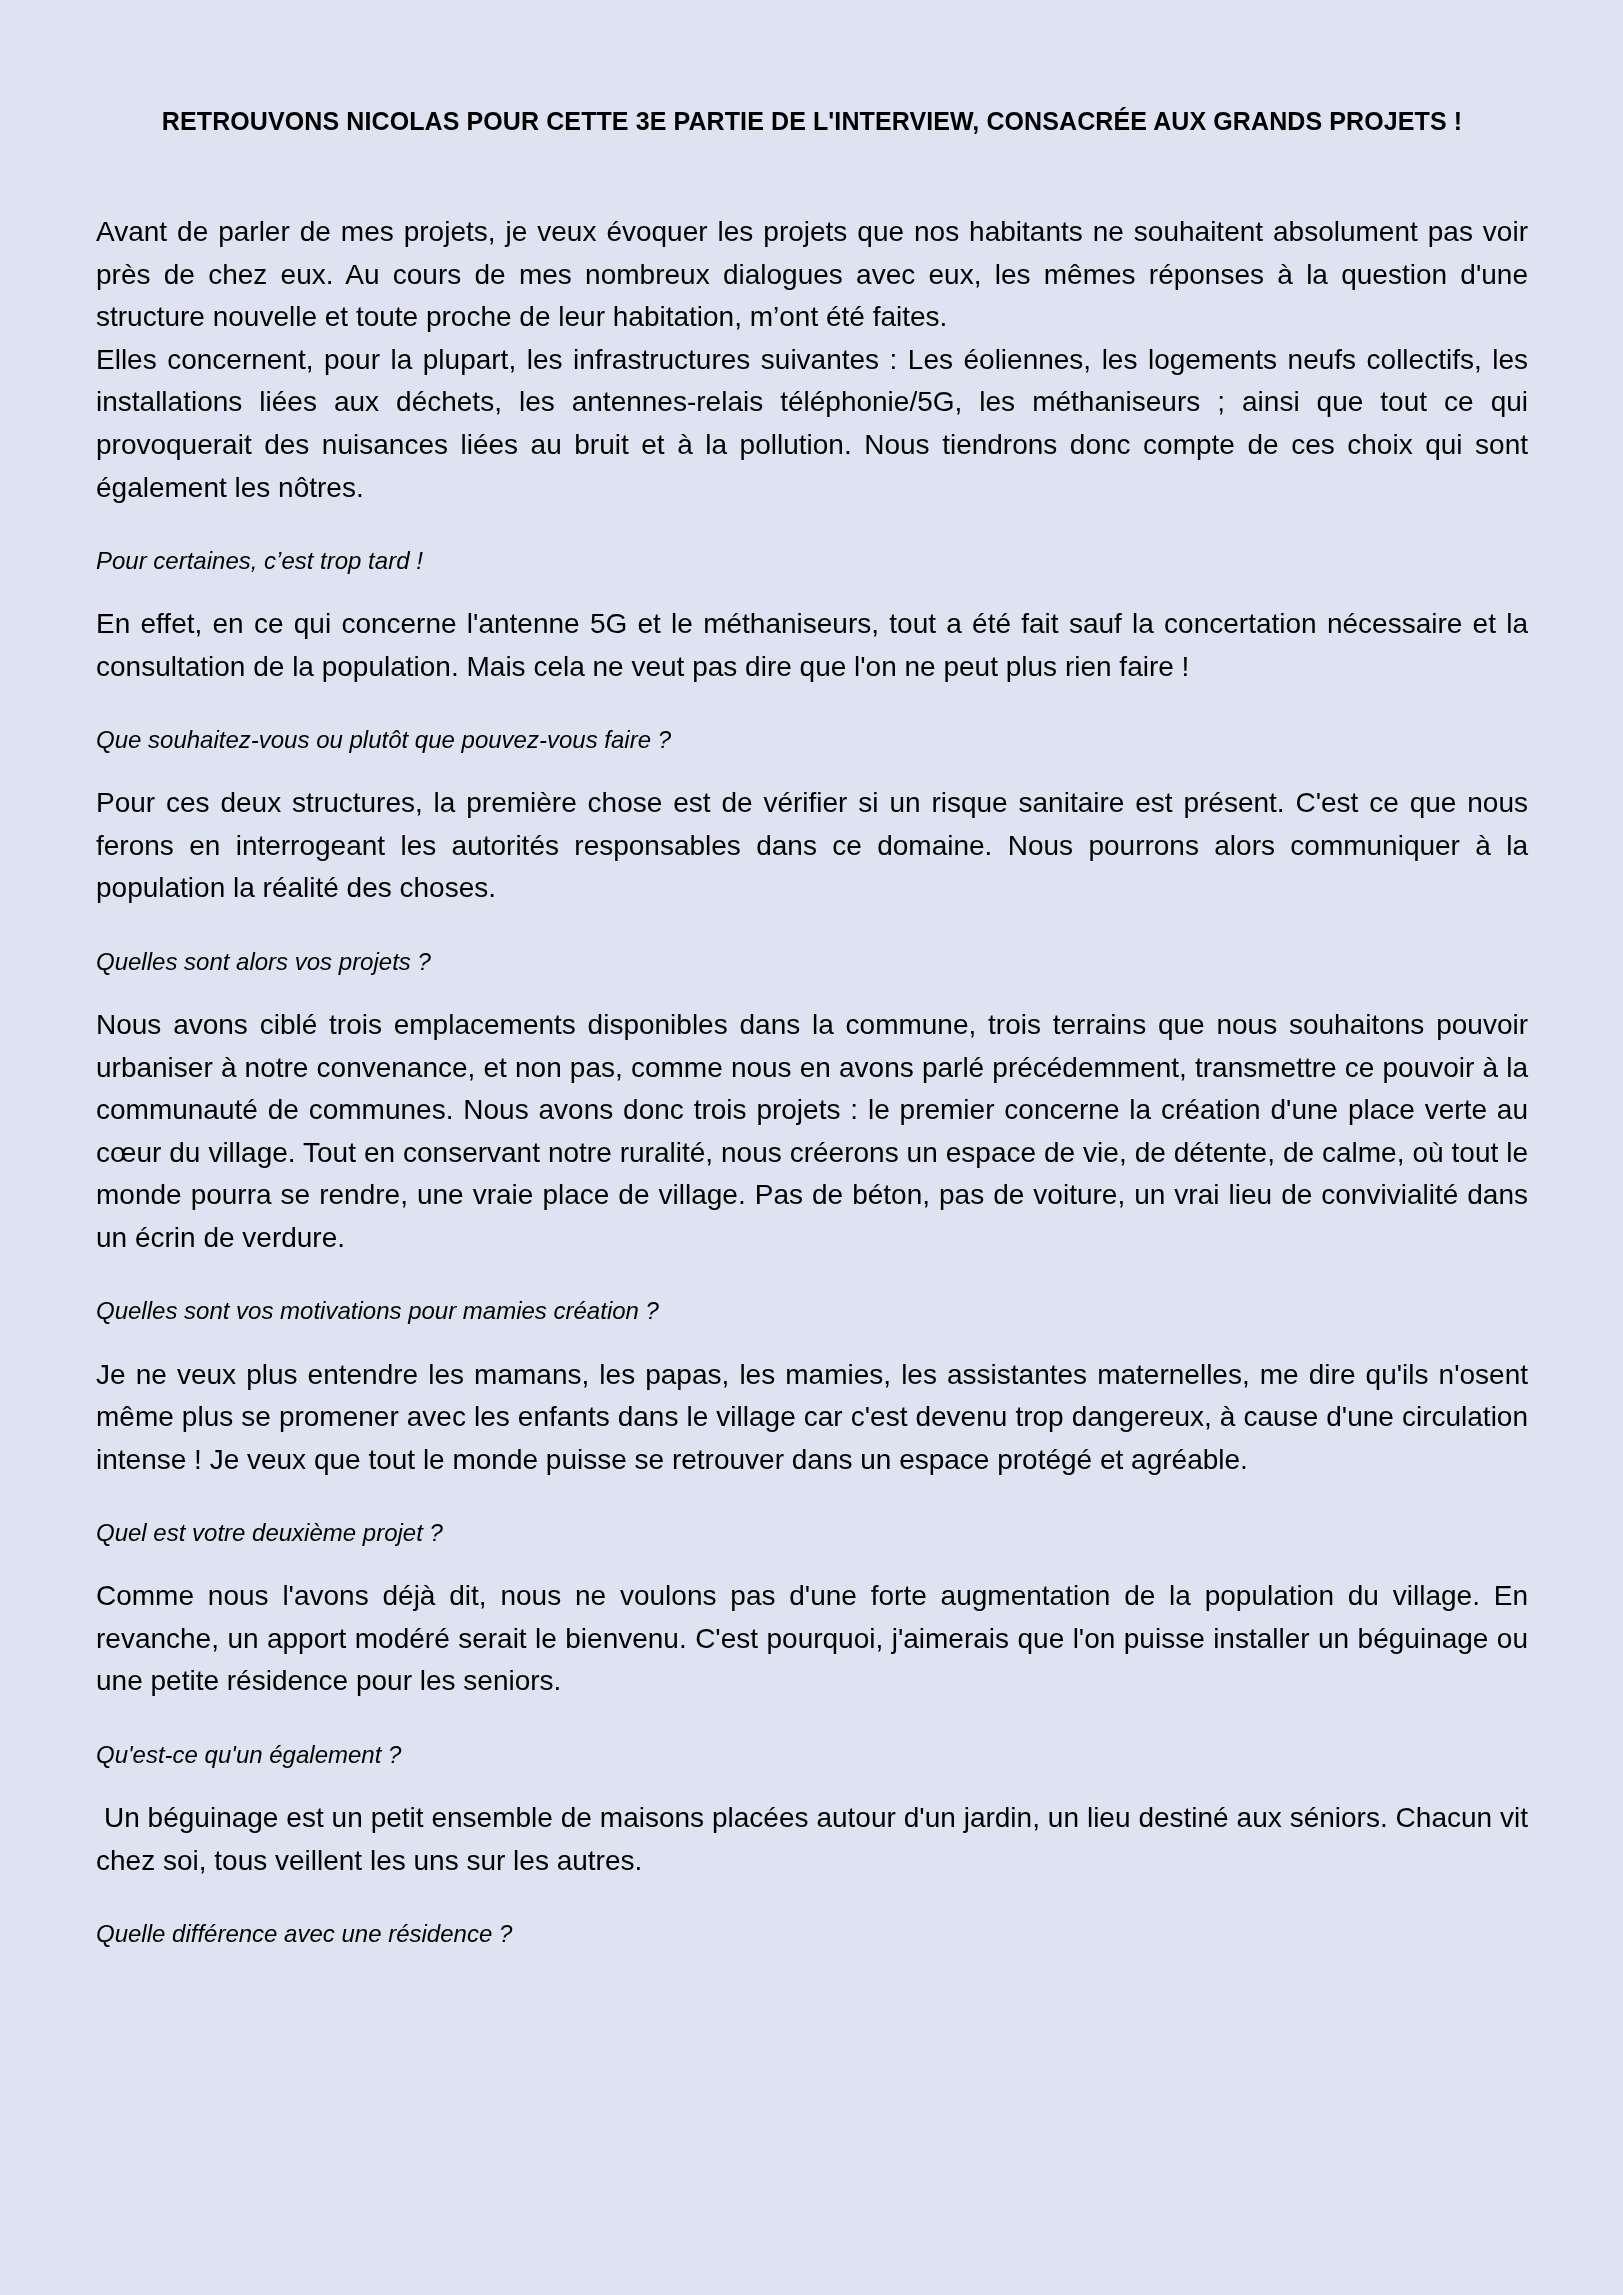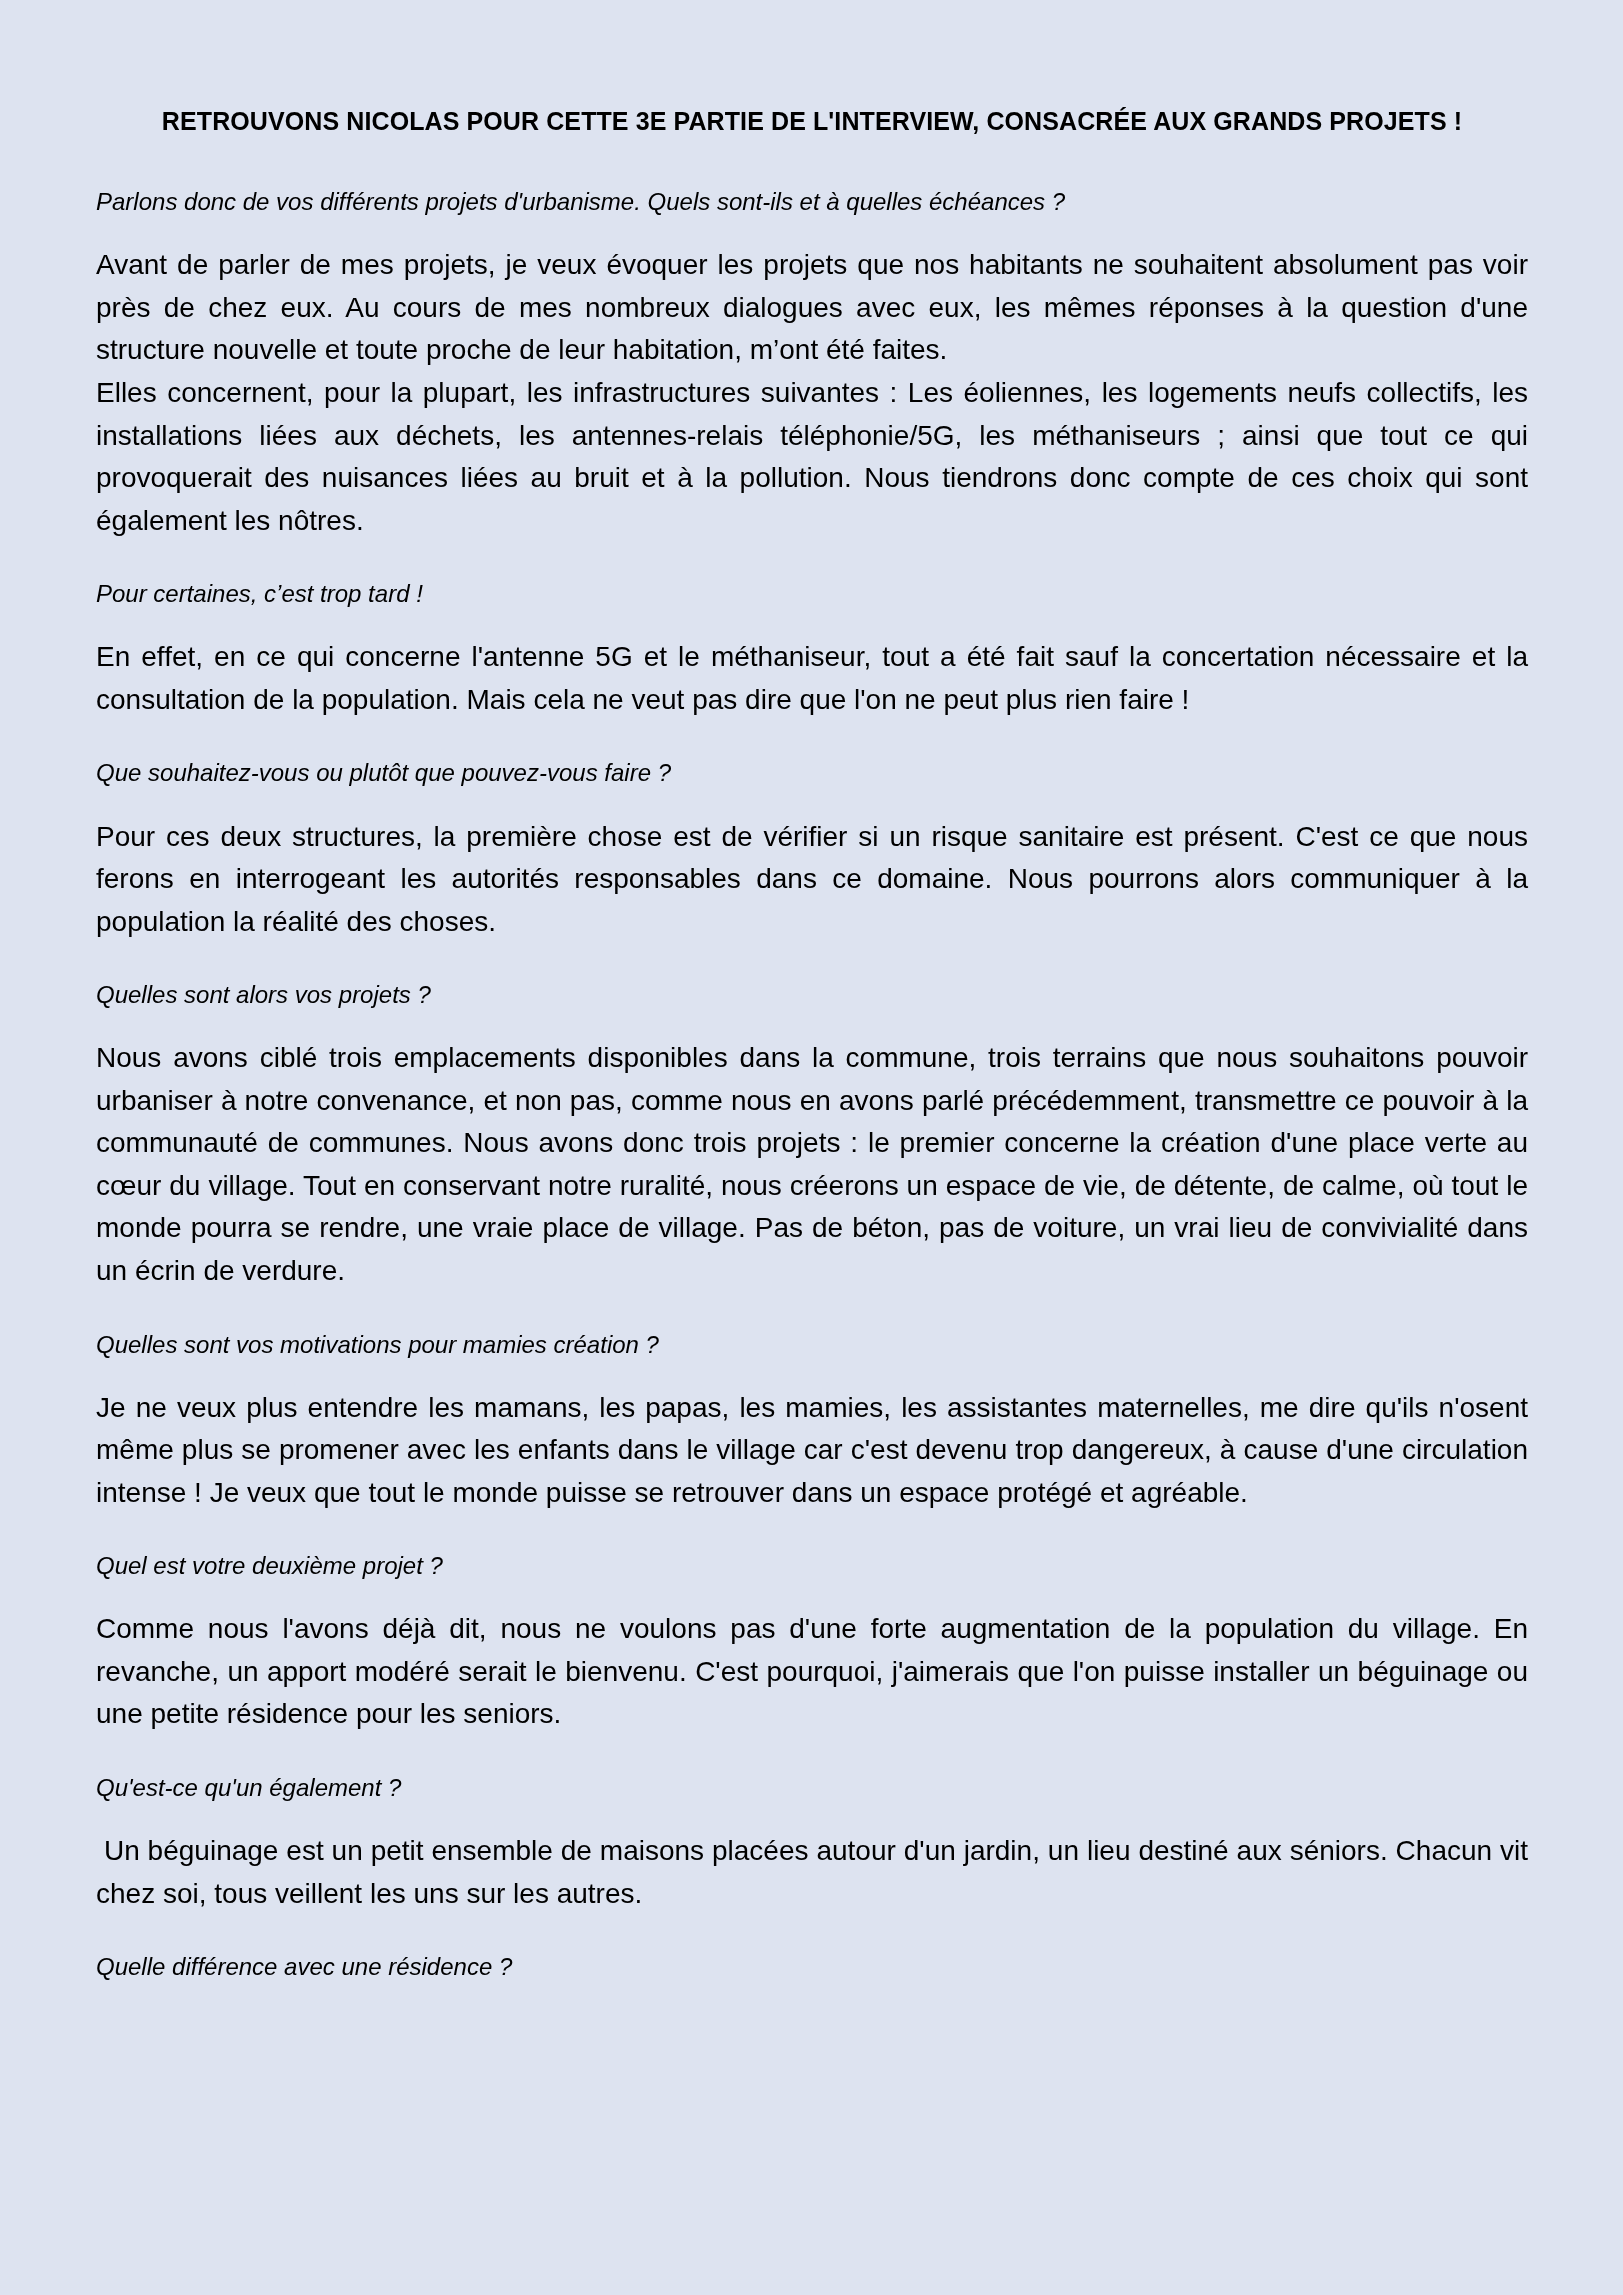--- a/index.html
+++ b/index.html
@@ -68,30 +68,29 @@
 </head>
 <body style="background: rgb(221, 227, 240); color: rgb(0, 0, 0);">
 
 <div class="page">
   <div class="content">
 
     <h1 class="doc-title">RETROUVONS NICOLAS POUR CETTE 3E PARTIE DE L'INTERVIEW, CONSACRÉE AUX GRANDS PROJETS !</h1>
 
     <div class="spacer-lg"></div>
 
-    <p class="question">Parlons donc de vos différents projets d'urbanisme. Quels sont-ils et à quelles échéances ?</p>
     <div class="spacer-sm"></div>
     <p class="para last-line-left">Avant de parler de mes projets, je veux évoquer les projets que nos habitants ne souhaitent absolument pas voir près de chez eux. Au cours de mes nombreux dialogues avec eux, les mêmes réponses à la question d'une structure nouvelle et toute proche de leur habitation, m’ont été faites.
 Elles concernent, pour la plupart, les infrastructures suivantes : Les éoliennes, les logements neufs collectifs, les installations liées aux déchets, les antennes-relais téléphonie/5G, les méthaniseurs ; ainsi que tout ce qui provoquerait des nuisances liées au bruit et à la pollution. Nous tiendrons donc compte de ces choix qui sont également les nôtres.</p>
 
     <div class="spacer-md"></div>
 
     <p class="question">Pour certaines, c’est trop tard !</p>
     <div class="spacer-sm"></div>
-    <p class="para last-line-left">En effet, en ce qui concerne l'antenne 5G et le méthaniseur, tout a été fait sauf la concertation nécessaire et la consultation de la population. Mais cela ne veut pas dire que l'on ne peut plus rien faire !</p>
+    <p class="para last-line-left">En effet, en ce qui concerne l'antenne 5G et le méthaniseurs, tout a été fait sauf la concertation nécessaire et la consultation de la population. Mais cela ne veut pas dire que l'on ne peut plus rien faire !</p>
 
     <div class="spacer-md"></div>
 
     <p class="question">Que souhaitez-vous ou plutôt que pouvez-vous faire ?</p>
     <div class="spacer-sm"></div>
     <p class="para last-line-left">Pour ces deux structures, la première chose est de vérifier si un risque sanitaire est présent. C'est ce que nous ferons en interrogeant les autorités responsables dans ce domaine. Nous pourrons alors communiquer à la population la réalité des choses.</p>
 
     <div class="spacer-md"></div>
 
     <p class="question">Quelles sont alors vos projets ?</p>

